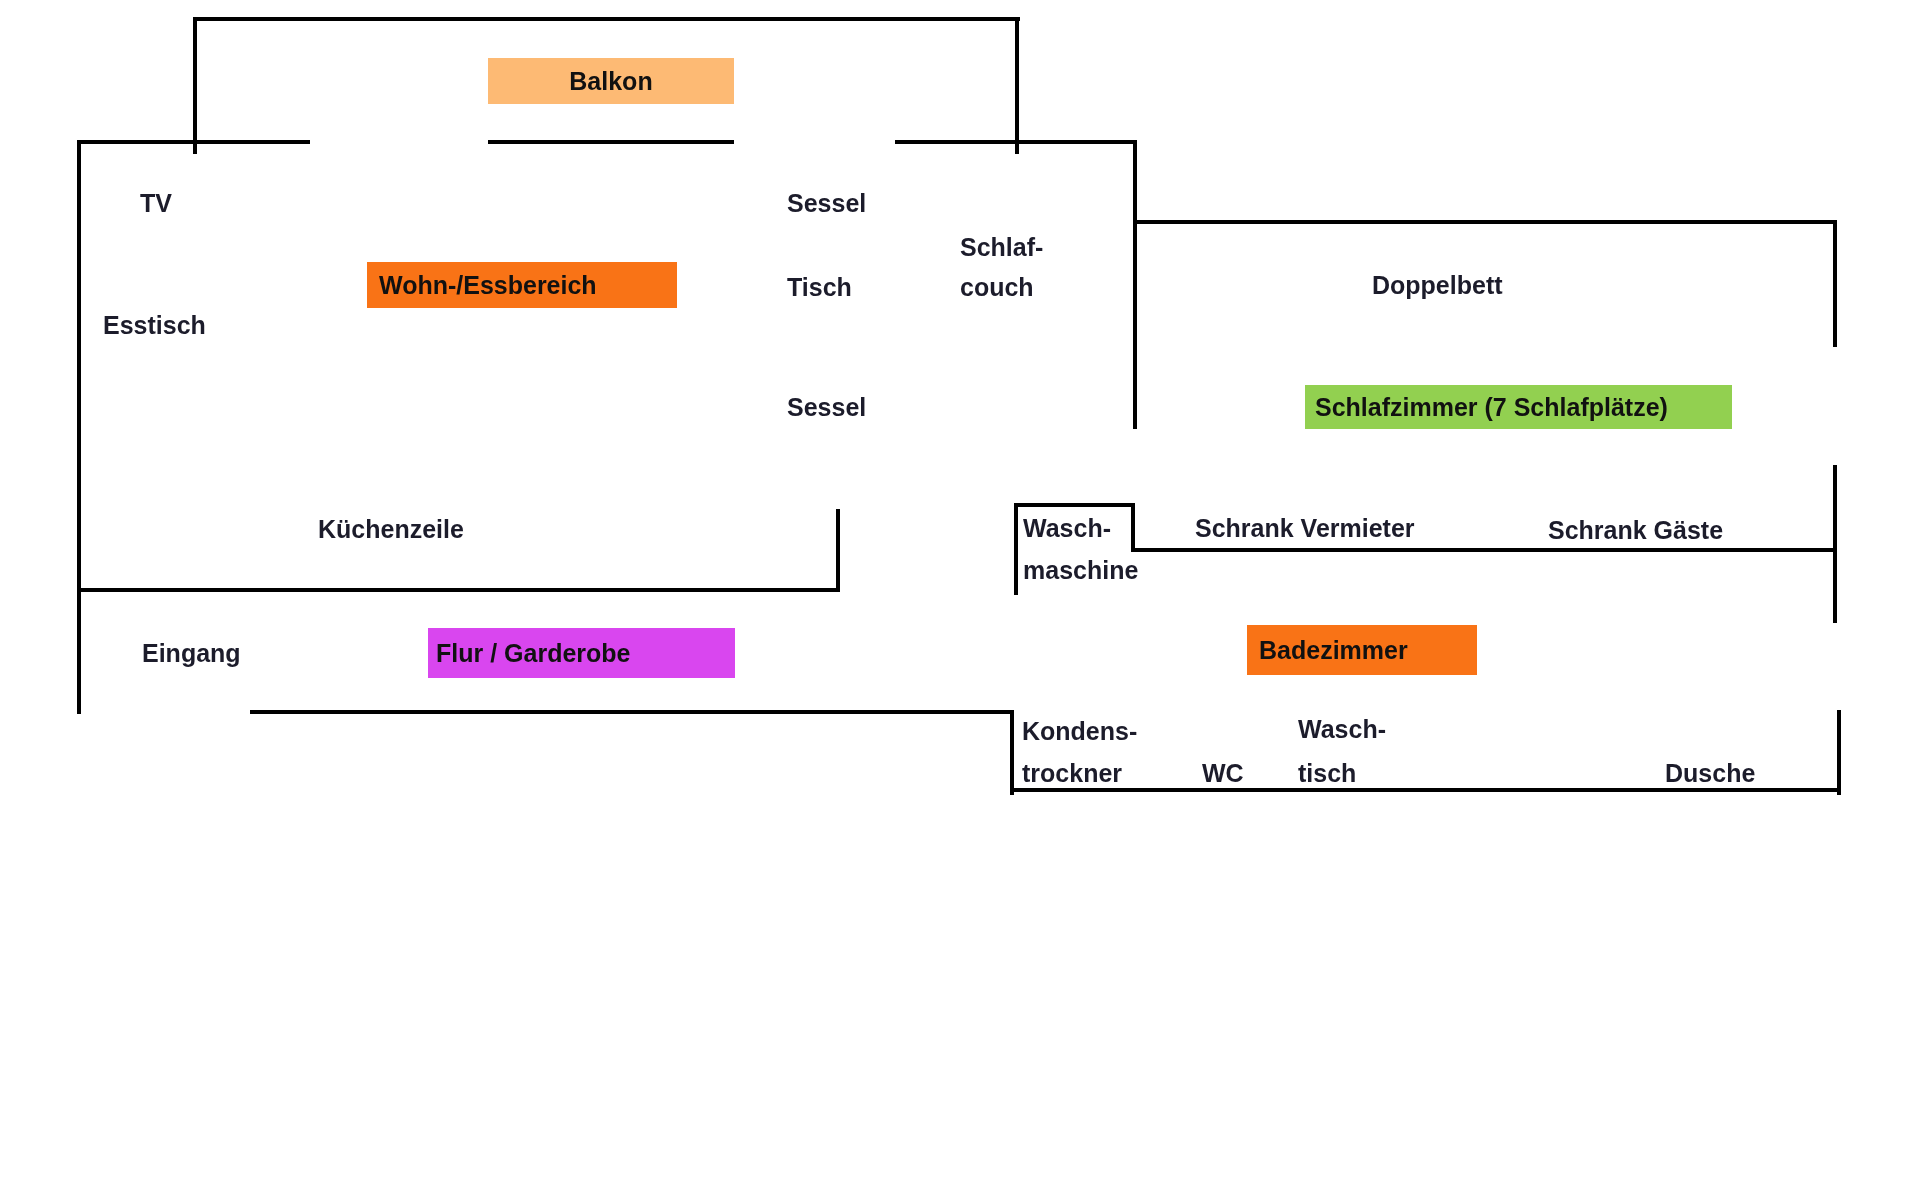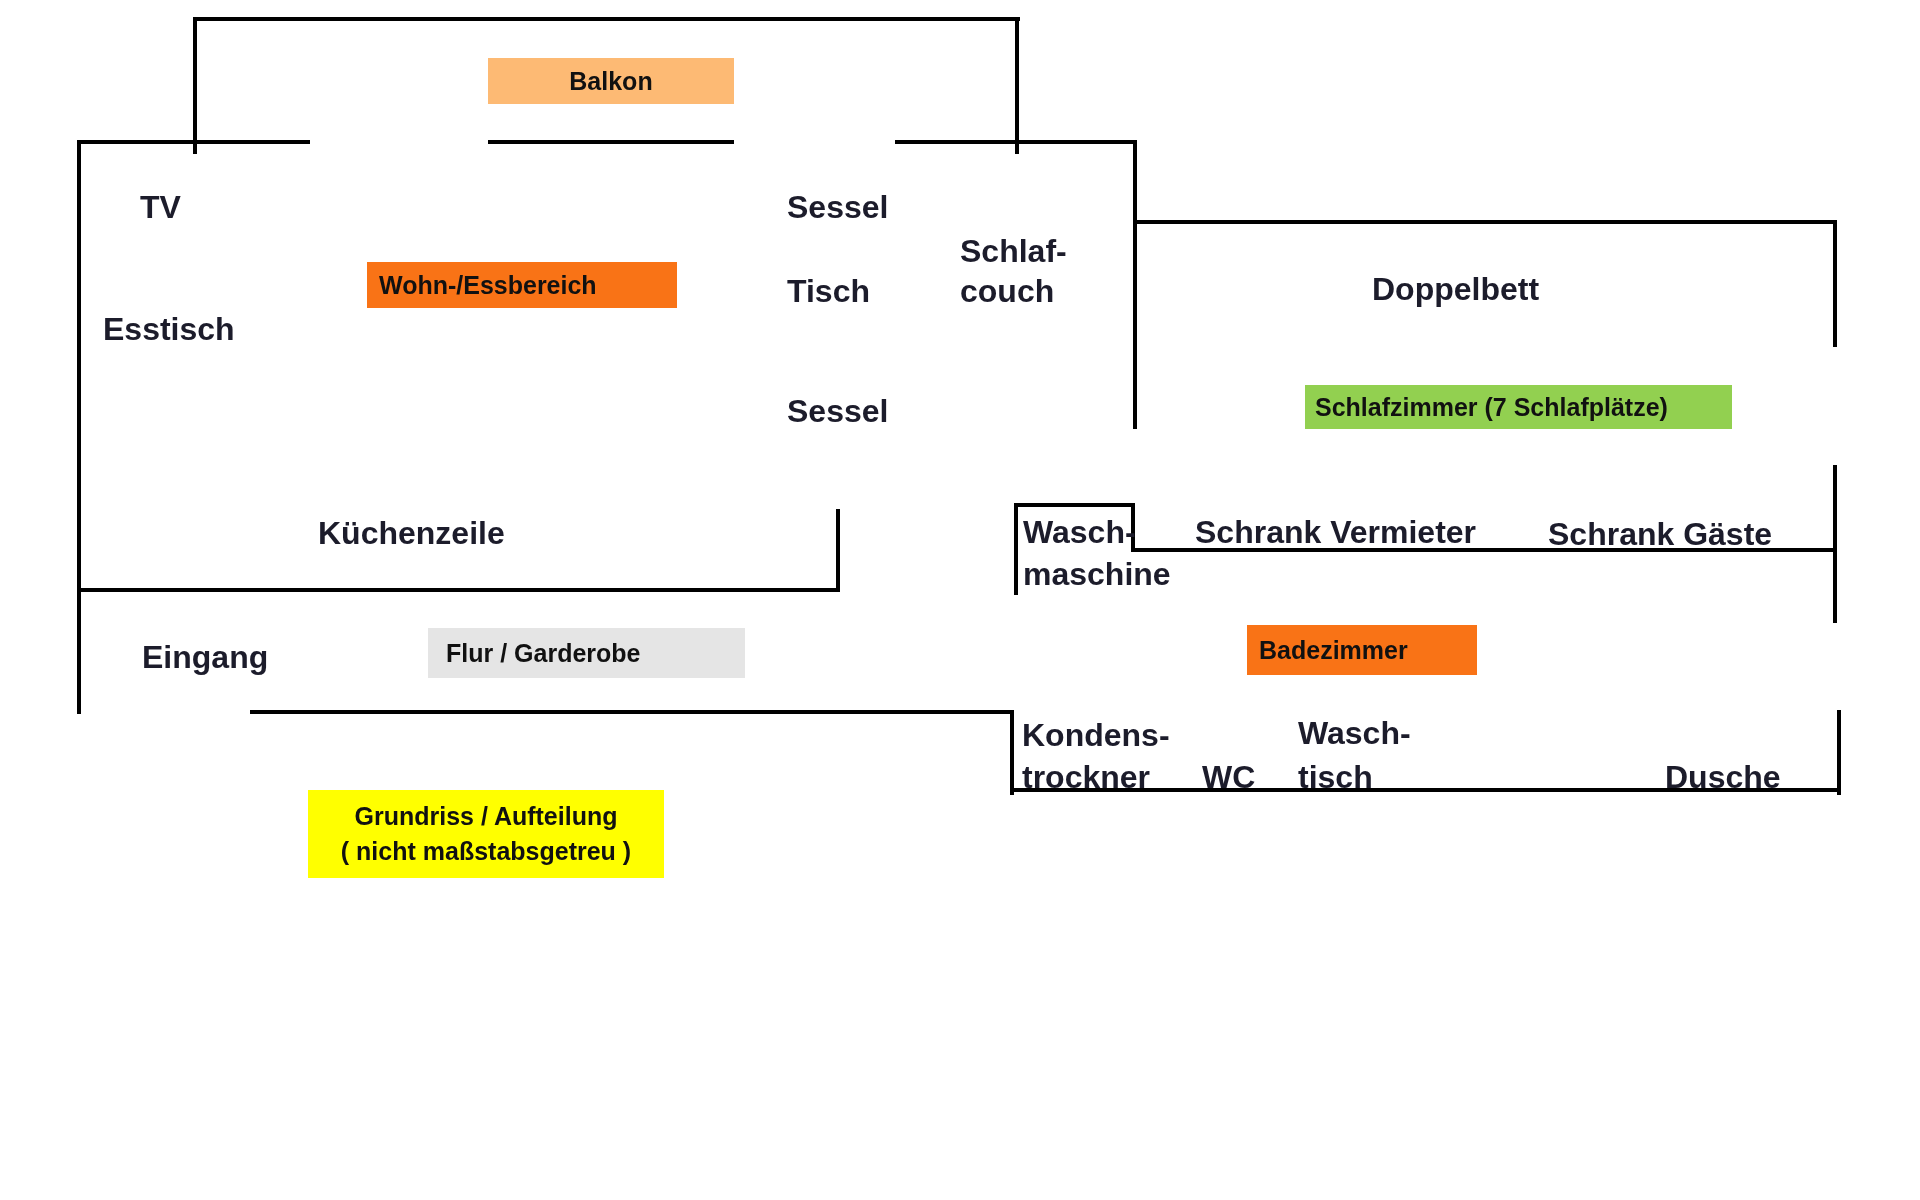--- a/index.html
+++ b/index.html
@@ -14,21 +14,21 @@
     background: #ffffff;
     font-family: "Liberation Sans", sans-serif;
     overflow: hidden;
   }
   .wall {
     position: absolute;
     background: #000000;
   }
   .lbl {
     position: absolute;
-    font-size: 32px;
+    font-size: 25px;
     font-weight: bold;
     color: #1c1c2b;
     white-space: nowrap;
     line-height: 1.1;
   }
   .hl {
     position: absolute;
     display: flex;
     align-items: center;
     font-size: 25px;
@@ -91,21 +91,21 @@
   </div>
 
   <div class="hl hl-green" style="left: 367px; top: 262px; width: 298px; height: 46px; padding-left: 12px; background: #f97316;">
     <span>Wohn-/Essbereich</span>
   </div>
 
   <div class="hl hl-green" style="left: 1305px; top: 385px; width: 417px; height: 44px; padding-left: 10px; background: rgb(146, 208, 80);">
     <span>Schlafzimmer (7 Schlafplätze)</span>
   </div>
 
-  <div class="hl hl-green" style="left: 428px; top: 628px; width: 299px; height: 50px; padding-left: 18px; background: #e5e5e5;">
+  <div class="hl hl-green" style="left: 428px; top: 628px; width: 299px; height: 50px; padding-left: 8px; background: #d946ef;">
     <span>Flur / Garderobe</span>
   </div>
 
   <div class="hl hl-green" style="left: 1247px; top: 625px; width: 218px; height: 50px; padding-left: 12px; background: #f97316;">
     <span>Badezimmer</span>
   </div>
 
   <div class="lbl" style="left: 140px; top: 190px; color: rgb(28, 28, 43);">TV</div>
   <div class="lbl" style="left: 103px; top: 312px; color: rgb(28, 28, 43);">Esstisch</div>
 
@@ -127,18 +127,14 @@
 
   <div class="lbl" style="left: 142px; top: 640px; color: rgb(28, 28, 43);">Eingang</div>
 
   <div class="lbl" style="left: 1022px; top: 718px; color: rgb(28, 28, 43);">Kondens-</div>
   <div class="lbl" style="left: 1022px; top: 760px; color: rgb(28, 28, 43);">trockner</div>
   <div class="lbl" style="left: 1202px; top: 760px; color: rgb(28, 28, 43);">WC</div>
   <div class="lbl" style="left: 1298px; top: 716px; color: rgb(28, 28, 43);">Wasch-</div>
   <div class="lbl" style="left: 1298px; top: 760px; color: rgb(28, 28, 43);">tisch</div>
   <div class="lbl" style="left: 1665px; top: 760px; color: rgb(28, 28, 43);">Dusche</div>
 
-  <div class="hl-yellow" style="left: 308px; top: 790px; width: 356px; height: 88px; background: rgb(255, 255, 0);">
-    <div>Grundriss / Aufteilung</div>
-    <div>( nicht maßstabsgetreu )</div>
-  </div>
 
 </div>
 
 </body></html>

